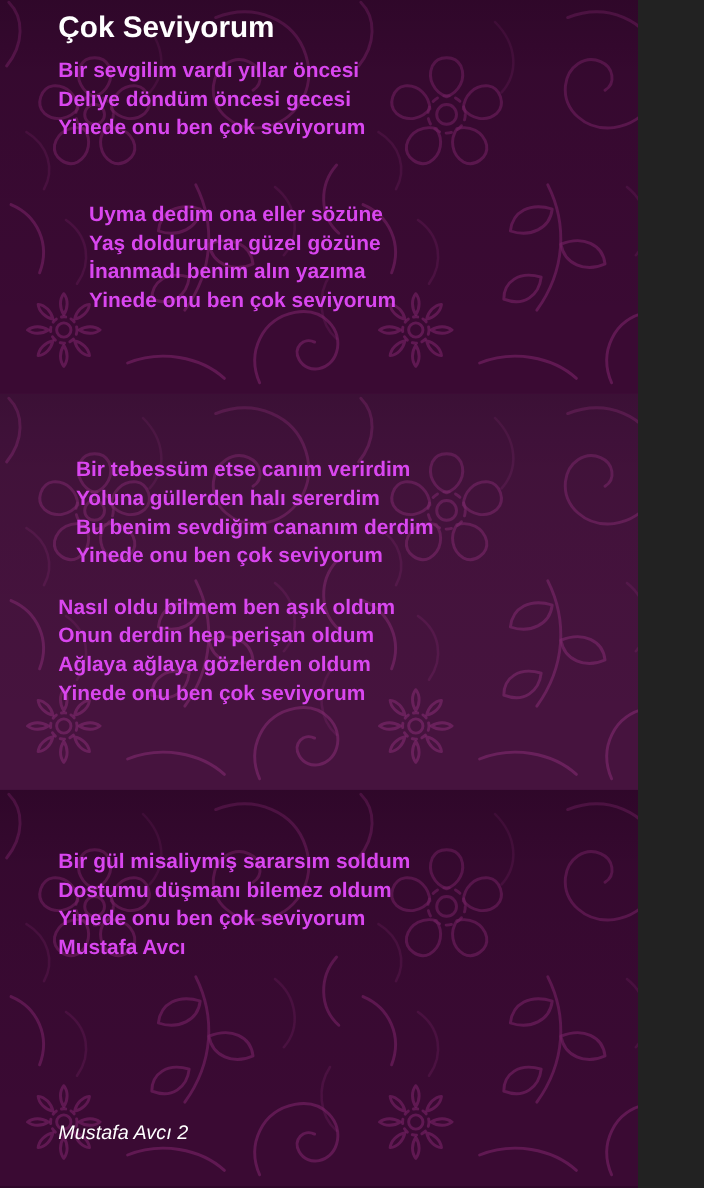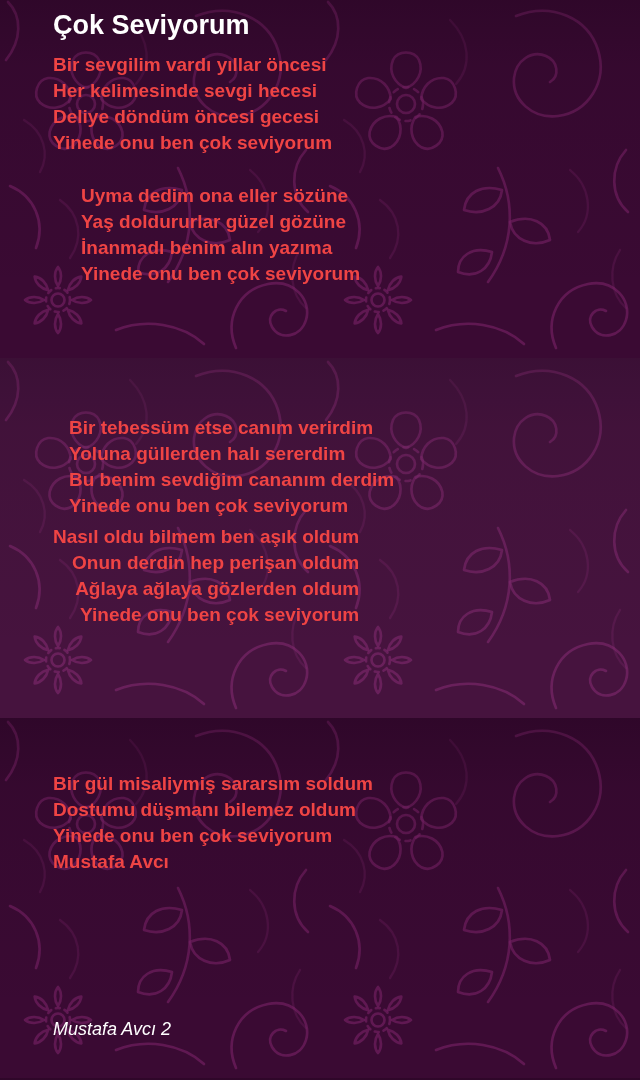--- a/index.html
+++ b/index.html
@@ -2,21 +2,21 @@
 <html><head>
 <meta charset="utf-8">
 <style>
   html, body {
     margin: 0;
     padding: 0;
     background: #222;
   }
   .page {
     position: relative;
-    width: 640px;
+    width: 580px;
     height: 1080px;
     overflow: hidden;
     background: #3A0A33;
     font-family: "Liberation Sans", sans-serif;
   }
   .bg-layer {
     position: absolute;
     left: 0;
     top: 0;
     pointer-events: none;
@@ -49,30 +49,30 @@
     margin: 0;
     color: #FFFFFF;
     font-size: 27px;
     line-height: 34px;
     font-weight: bold;
     white-space: nowrap;
   }
   .stanza {
     position: absolute;
     left: 53px;
-    color: #ef4444;
+    color: #d946ef;
     font-size: 19px;
     line-height: 26px;
     font-weight: bold;
     white-space: nowrap;
   }
   .s1 { top: 52px; }
   .s2 { top: 183px; margin-left: 28px; }
   .s3 { top: 415px; margin-left: 16px; }
-  .s4 { top: 524px; text-align: right; }
+  .s4 { top: 540px; }
   .s5 { top: 771px; }
   .page-footer {
     position: absolute;
     left: 53px;
     top: 1015px;
     color: #FFFFFF;
     font-size: 18px;
     line-height: 28px;
     font-style: italic;
     font-weight: normal;
@@ -139,21 +139,20 @@
   </svg>
 
   <div class="tile-shade"></div>
 
   <div class="band-light"></div>
 
   <h1 class="poem-title">Çok Seviyorum</h1>
 
   <div class="stanza s1">
     <div class="line">Bir sevgilim vardı yıllar öncesi</div>
-    <div class="line">Her kelimesinde sevgi hecesi</div>
     <div class="line">Deliye döndüm öncesi gecesi</div>
     <div class="line">Yinede onu ben çok seviyorum</div>
   </div>
 
   <div class="stanza s2">
     <div class="line">Uyma dedim ona eller sözüne</div>
     <div class="line">Yaş doldururlar güzel gözüne</div>
     <div class="line">İnanmadı benim alın yazıma</div>
     <div class="line">Yinede onu ben çok seviyorum</div>
   </div>

